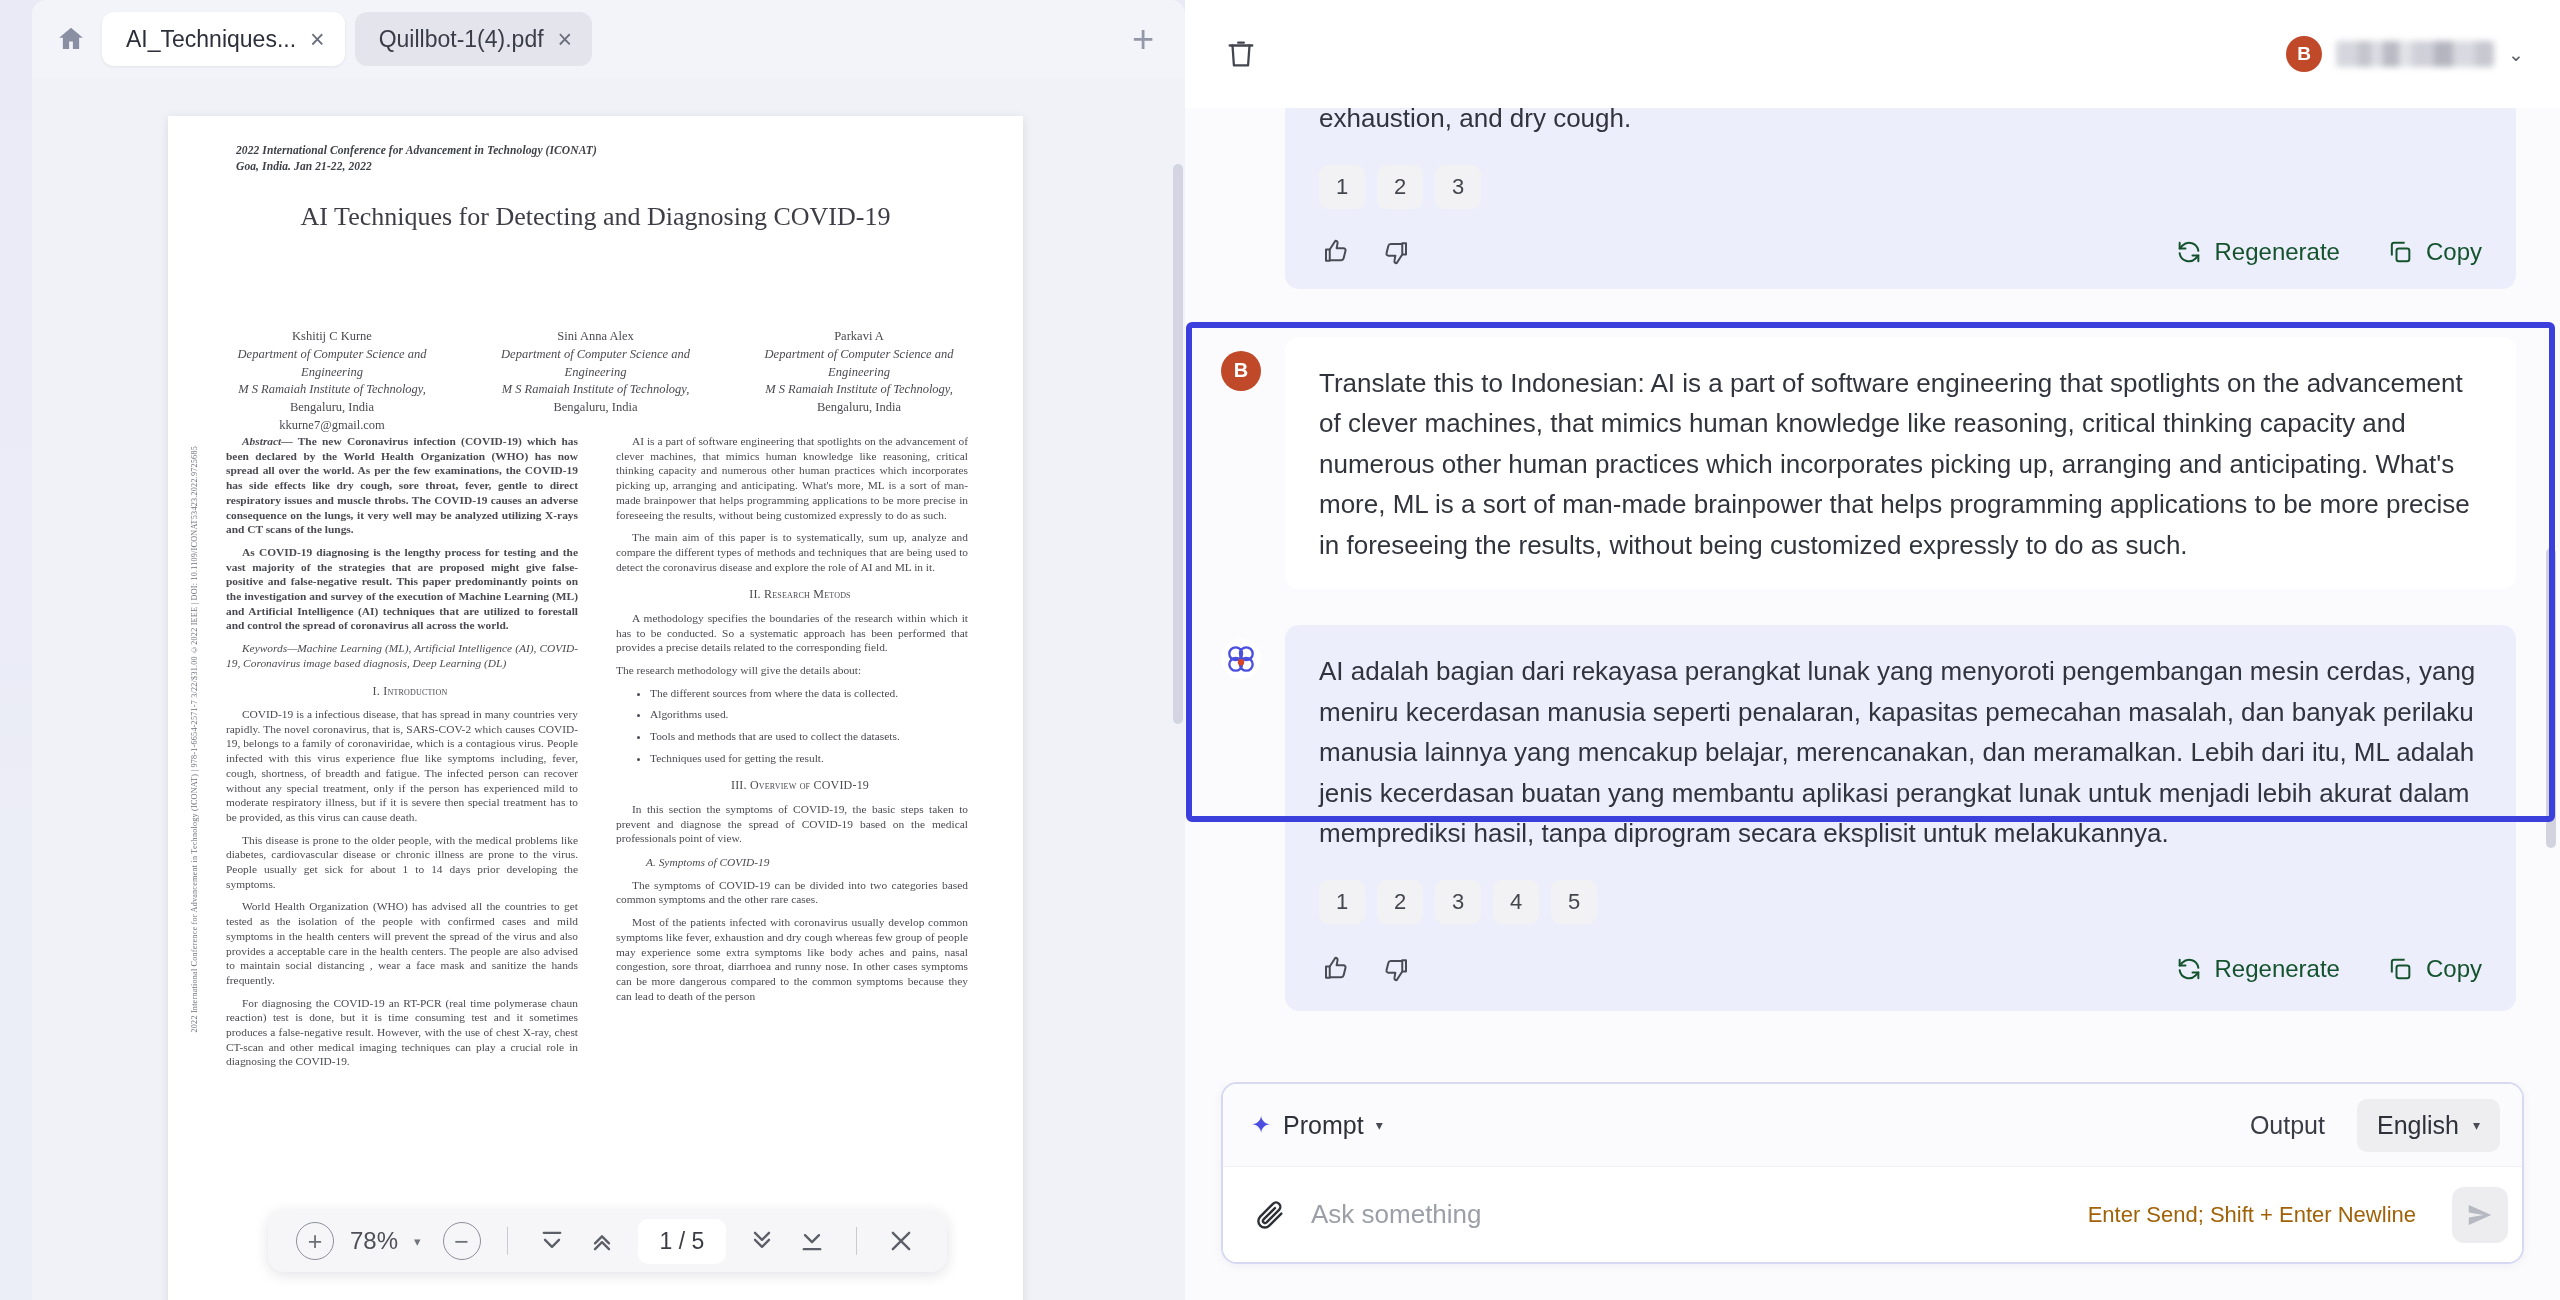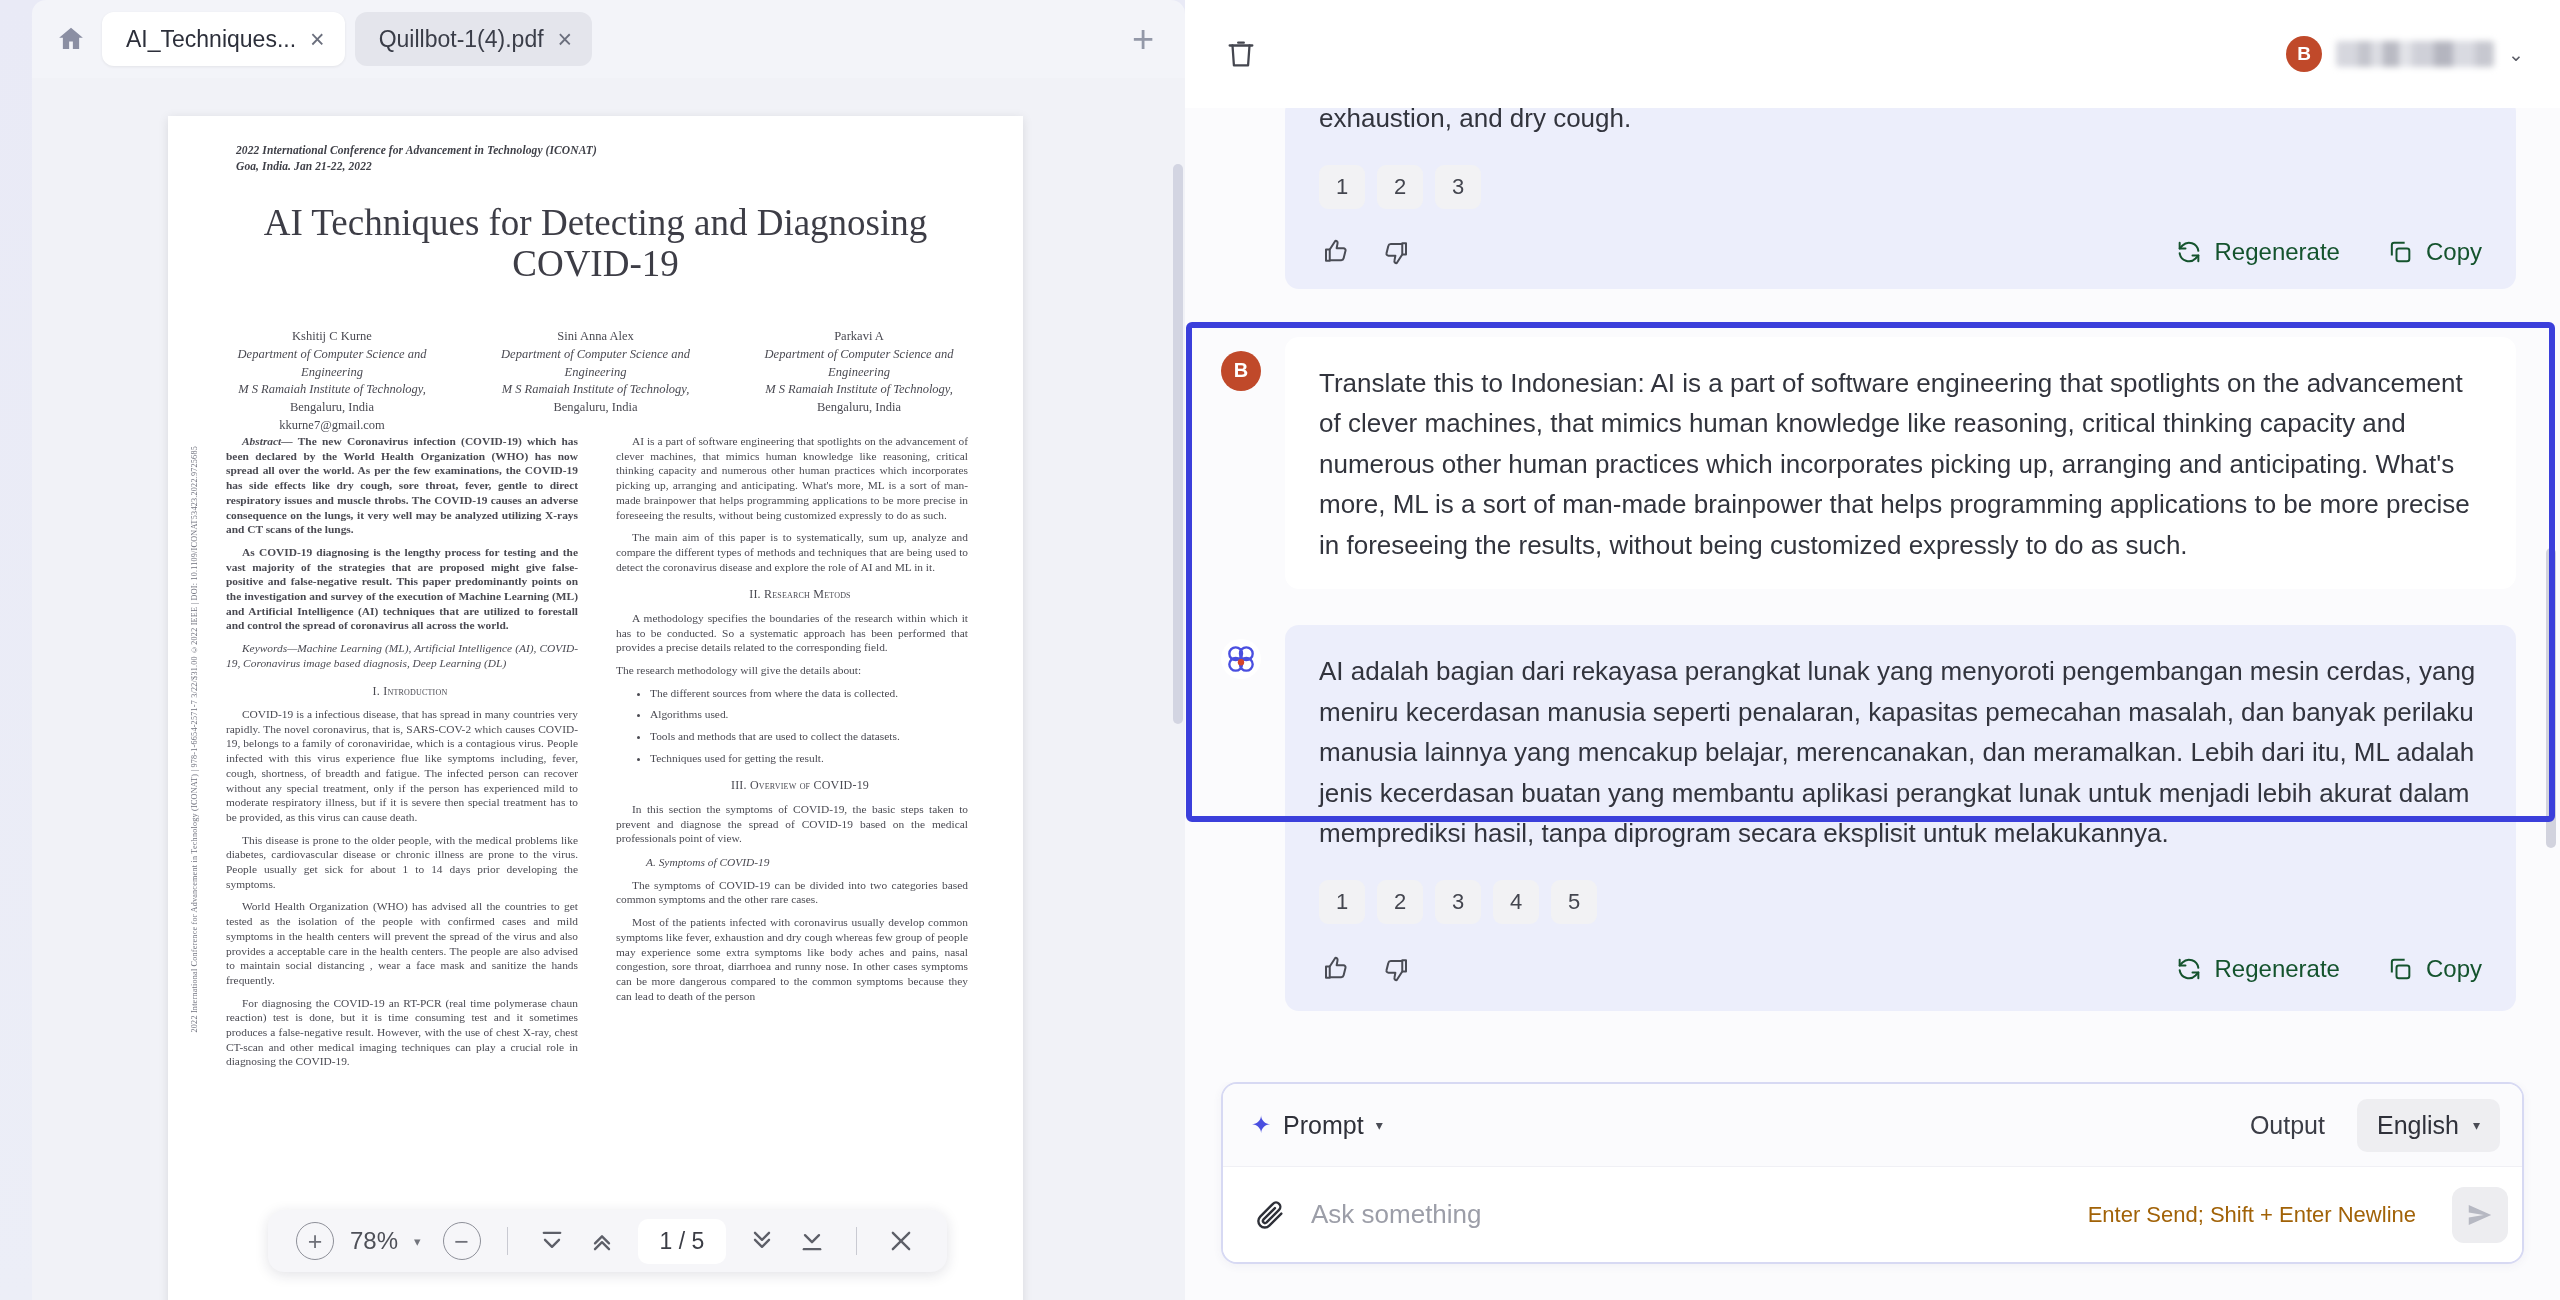--- a/index.html
+++ b/index.html
@@ -88,21 +88,21 @@
   }
   .pdf-hdr {
     position: absolute; left: 68px; top: 27px;
     font-style: italic; font-weight: bold;
     font-size: 11.5px; line-height: 1.35;
     color: #3f4048;
     letter-spacing: .1px;
   }
   .pdf-title {
     position: absolute; left: 70px; top: 86px; width: 715px;
-    text-align: center; font-size: 37px; line-height: 1.12;
+    text-align: center; font-size: 26px; line-height: 1.12;
     color: #3d3d46;
   }
   .authors {
     position: absolute; left: 40px; top: 212px; width: 775px;
     display: flex; justify-content: space-between;
   }
   .author { width: 248px; text-align: center; font-size: 12.5px; line-height: 1.42; }
   .author .an { }
   .author .ad { font-style: italic; }
   .cols {

